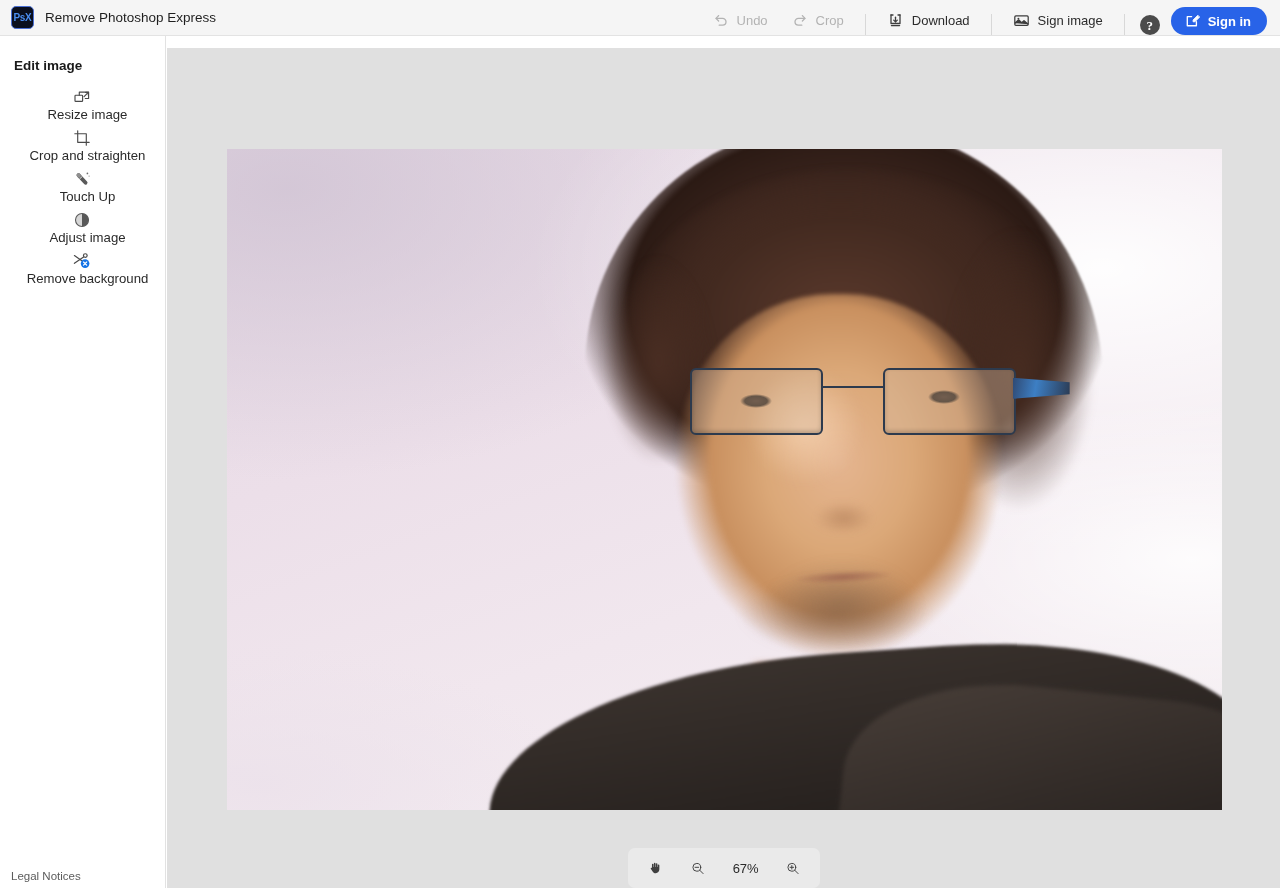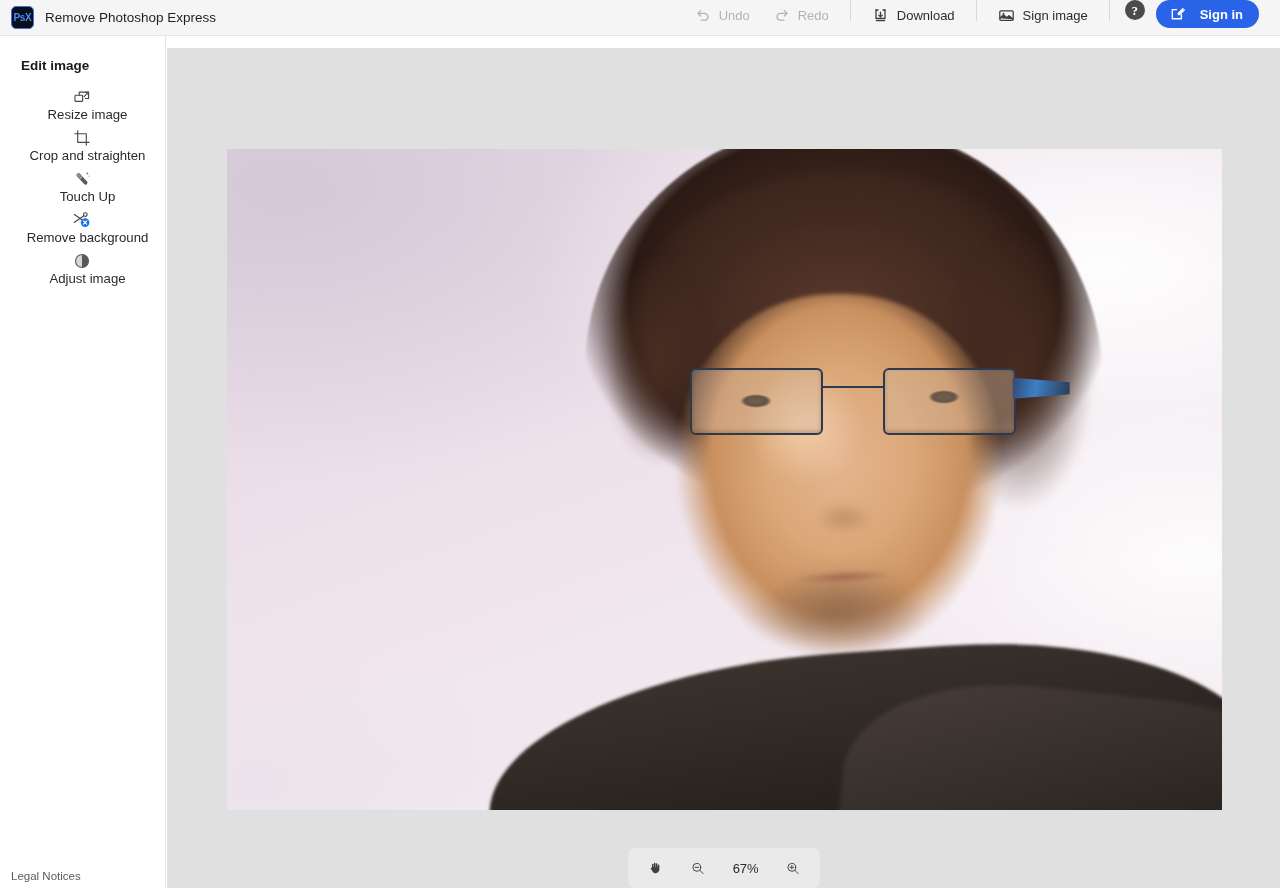--- a/index.html
+++ b/index.html
@@ -29,22 +29,22 @@
     font-size: 10px; font-weight: bold; color: #4a8df0;
     letter-spacing: -0.3px; line-height: 1;
   }
   .brand-title {
     margin-left: 11px;
     font-size: 13.5px; color: #1f1f1f; font-weight: 400;
     white-space: nowrap;
   }
 
   .topbar-right {
-    margin-left: auto; display: flex; align-items: flex-start; height: 100%;
-    padding-right: 21px;
+    margin-left: auto; display: flex; align-items: flex-end; height: 100%;
+    padding-right: 13px;
   }
   .tb-btn {
     display: flex; align-items: center; gap: 8px;
     height: 30px; padding: 0 12px; border-radius: 4px;
     font-size: 13px; color: #2c2c2c; white-space: nowrap;
     background: transparent; border: none; cursor: pointer;
     font-family: "Liberation Sans", sans-serif;
   }
   .tb-btn.disabled { color: #b3b3b3; cursor: default; }
   .tb-sep { width: 1px; height: 21px; background: #d8d8d8; margin: 0 9px; }
@@ -52,39 +52,39 @@
 
   .help-btn {
     width: 20px; height: 20px; border-radius: 50%;
     display: flex; align-items: center; justify-content: center;
     background: #4b4b4b; color: #fff;
     font-size: 13px; font-weight: bold; line-height: 1;
     cursor: pointer; margin: 0 11px 0 6px;
     font-family: "Liberation Serif", serif;
   }
   .signin-btn {
-    display: flex; align-items: center; gap: 15px;
+    display: flex; align-items: center; gap: 8px;
     height: 28px; padding: 0 16px 0 13px;
     border-radius: 14px;
     background: #2863e8; color: #ffffff;
     font-size: 13px; font-weight: bold;
     border: none; cursor: pointer;
     font-family: "Liberation Sans", sans-serif;
   }
 
   
   .sidebar {
     position: absolute; left: 0; top: 36px;
     width: 166px; height: 852px;
     background: #ffffff;
     border-right: 1px solid #e2e2e2;
   }
   .sidebar-title {
     font-size: 13.5px; font-weight: bold; color: #1a1a1a;
-    padding: 22px 0 0 21px;
+    padding: 22px 0 0 14px;
   }
   .sidebar-list { margin-top: 14px; }
   .side-item {
     display: flex; align-items: center;
     height: 30px; margin: 0 6px 11px 6px;
     padding-left: 10px; border-radius: 4px;
     cursor: pointer;
     flex-direction: column;
   }
   .side-item .icon { width: 20px; height: 20px; margin-right: 11px; }
@@ -288,21 +288,21 @@
       <span>Undo</span>
     </button>
 
     <button class="tb-btn disabled">
       <span class="icon">
         <svg width="16" height="16" viewBox="0 0 16 16" fill="none" stroke="#b3b3b3" stroke-width="1.3" stroke-linecap="round" stroke-linejoin="round">
           <path d="M12.8 6.4H6.4a3.4 3.4 0 0 0 0 6.8h3.4"></path>
           <path d="M10.4 3.6 13 6.4l-2.6 2.6"></path>
         </svg>
       </span>
-      <span>Redo</span>
+      <span>Crop</span>
     </button>
 
     <div class="tb-sep"></div>
 
     <button class="tb-btn">
       <span class="icon">
         <svg width="17" height="17" viewBox="0 0 17 17" fill="none" stroke="#3d3d3d" stroke-width="1.3" stroke-linecap="round" stroke-linejoin="round">
           <path d="M4 3h2"></path>
             <path d="M11 3h2"></path>
           <path d="M4 3v8.5h9V3"></path>
@@ -382,41 +382,41 @@
           </g>
           <circle cx="14.4" cy="3.4" r="0.85" fill="#6e6e6e"></circle>
           <circle cx="16.1" cy="6.1" r="0.6" fill="#8a8a8a"></circle>
         </svg>
       </span>
       <span class="side-label">Touch Up</span>
     </div>
 
     <div class="side-item">
       <span class="icon">
+        <svg width="18" height="18" viewBox="0 0 18 18" fill="none">
+          <circle cx="9" cy="9" r="6.5" fill="#d6d6d6" stroke="#5a5a5a" stroke-width="1.1"></circle>
+          <path d="M9 2.5a6.5 6.5 0 0 1 0 13z" fill="#585858"></path>
+        </svg>
+      </span>
+      <span class="side-label">Adjust image</span>
+    </div>
+
+    <div class="side-item">
+      <span class="icon">
         <svg width="20" height="20" viewBox="0 0 20 20" fill="none">
           <g stroke="#4a4a4a" stroke-width="1.2" stroke-linecap="round">
             <path d="M2.4 4.6 11.6 11"></path>
             <path d="M2.4 12.3 11.6 5.9"></path>
             <circle cx="13.3" cy="4.6" r="1.85" fill="none"></circle>
           </g>
           <circle cx="13.1" cy="12.6" r="4.3" fill="#1473e6"></circle>
           <path d="M10.9 12.6h4.4M13.1 10.4v4.4" stroke="#ffffff" stroke-width="1.25" stroke-linecap="round" transform="rotate(45 13.1 12.6)"></path>
         </svg>
       </span>
       <span class="side-label">Remove background</span>
-    </div>
-
-    <div class="side-item">
-      <span class="icon">
-        <svg width="18" height="18" viewBox="0 0 18 18" fill="none">
-          <circle cx="9" cy="9" r="6.5" fill="#d6d6d6" stroke="#5a5a5a" stroke-width="1.1"></circle>
-          <path d="M9 2.5a6.5 6.5 0 0 1 0 13z" fill="#585858"></path>
-        </svg>
-      </span>
-      <span class="side-label">Adjust image</span>
     </div>
 
 
   </div>
 
   <div class="legal">Legal Notices</div>
 </div>
 
 <div class="canvas">
 

